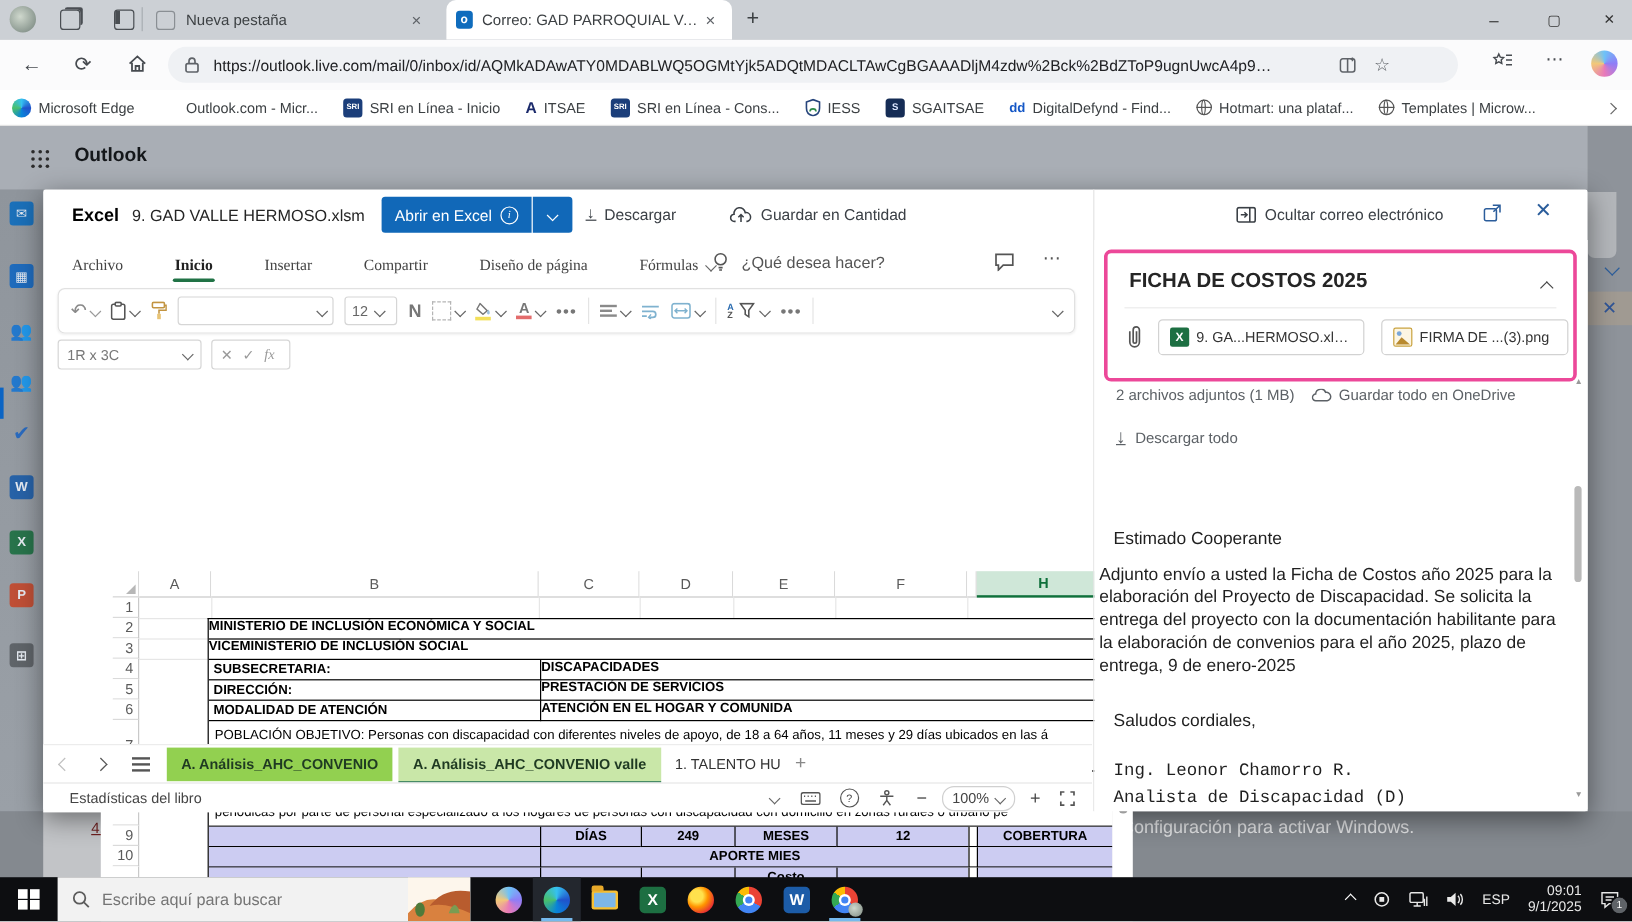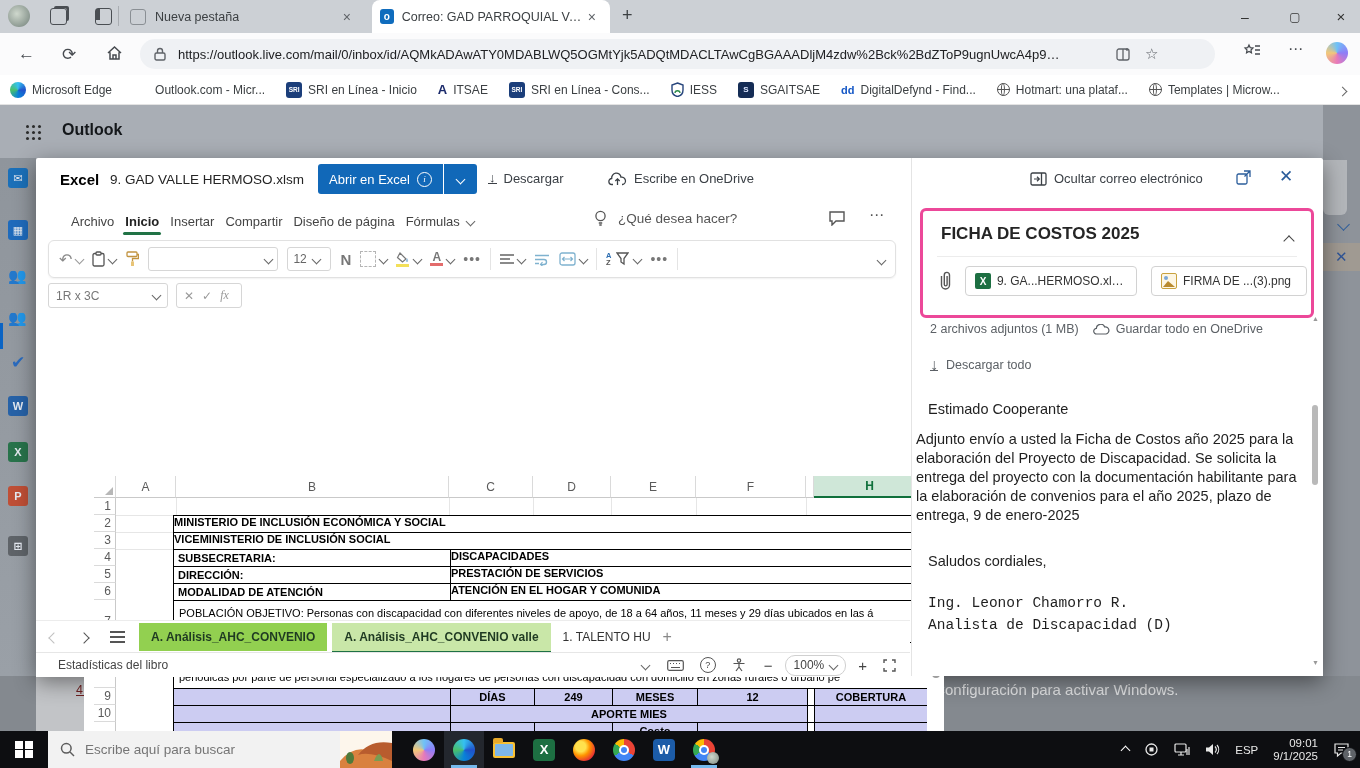--- a/index.html
+++ b/index.html
@@ -90,21 +90,21 @@
   .stab{height:28px;display:flex;align-items:center;padding:0 12px;font-size:12px;font-weight:600;color:#1f3a22;box-sizing:border-box;}
 
   
   .mailpane{left:912px;top:200px;width:411px;height:476px;background:#fff;}
   .chip{height:30px;border:1px solid #d2d2d2;border-radius:4px;display:flex;align-items:center;gap:6px;padding:0 9px;font-size:12px;color:#333;box-sizing:border-box;background:#fff;}
   .minixl{width:16px;height:16px;background:#1d6f42;color:#fff;font-size:10px;font-weight:bold;display:flex;align-items:center;justify-content:center;border-radius:2px;}
   .minipng{width:16px;height:16px;border:1.2px solid #c9a23f;border-radius:2px;position:relative;background:#fdf6e3;box-sizing:border-box;}
   .minipng:before{content:"";position:absolute;left:2px;top:2px;width:4px;height:4px;border-radius:50%;background:#7aa7d9;}
   .minipng:after{content:"";position:absolute;left:1px;bottom:1px;border-left:5px solid transparent;border-right:7px solid transparent;border-bottom:6px solid #b98a2e;}
   .gray13{font-size:12.5px;color:#5c6166;}
-  .body15{font-size:14.5px;color:#1f1f1f;line-height:19px;}
+  .body15{font-size:14.5px;color:#1f1f1f;line-height:19px;margin-top:40px;}
 
   
   .leftrail{left:0;top:158px;width:36px;height:518px;background:linear-gradient(#8f959c,#9aa0a7);}
   .railico{width:20px;height:20px;border-radius:3px;display:flex;align-items:center;justify-content:center;color:#eef3fa;font-size:11px;font-weight:bold;opacity:.9;}
   .rightstrip{left:1323px;top:105px;width:37px;height:571px;background:#8e939a;}
   .botbg{left:0;top:676px;width:1360px;height:55px;background:#84898f;}
 
   .wm1{font-size:22px;color:rgba(255,255,255,.55);}
   .wm2{font-size:15px;color:rgba(255,255,255,.75);}
 
@@ -368,41 +368,41 @@
       <span style="border-bottom:1.6px solid #3b4046;padding:0 1px 0px 1px;line-height:10px;">↓</span>
       <span>Descargar</span>
     </div>
     <div class="abs ghost" style="left:572px;top:13px;">
       <span>
           <svg width="19" height="14" viewBox="0 0 19 14">
             <path d="M5 12.5 H4 a3 3 0 0 1 -.3-6 A4.6 4.6 0 0 1 13 5.2 a3.6 3.6 0 0 1 1.5 7.3 H14" fill="none" stroke="#3b4046" stroke-width="1.3"></path>
             <path d="M9.5 13 V7 M7.3 9 L9.5 6.8 L11.7 9" fill="none" stroke="#3b4046" stroke-width="1.3"></path>
           </svg>
         </span>
-      <span>Escribe en OneDrive</span>
+      <span>Guardar en Cantidad</span>
     </div>
     <div class="abs ghost" style="left:994px;top:13px;">
       <span>
           <svg width="17" height="14" viewBox="0 0 17 14">
             <rect x="1" y="1" width="15" height="12" rx="1.5" fill="none" stroke="#3b4046" stroke-width="1.3"></rect>
             <line x1="11.5" y1="1" x2="11.5" y2="13" stroke="#3b4046" stroke-width="1.3"></line>
             <path d="M4 7 h5 M7 4.8 L9.3 7 L7 9.2" fill="none" stroke="#3b4046" stroke-width="1.2"></path>
           </svg>
         </span>
       <span>Ocultar correo electrónico</span>
     </div>
     <div class="abs" style="left:1200px;top:12px;">
         <svg width="15" height="15" viewBox="0 0 15 15">
           <rect x="1" y="4" width="10" height="10" rx="1.5" fill="none" stroke="#2b5d9b" stroke-width="1.3"></rect>
           <path d="M8 1 H14 V7 M14 1 L8.5 6.5" fill="none" stroke="#2b5d9b" stroke-width="1.3"></path>
         </svg>
       </div>
     <div class="abs" style="left:1243px;top:8px;font-size:17px;color:#2b5d9b;">✕</div>
 
-    <div class="abs flex" style="left:35px;top:48px;height:30px;gap:11px;">
+    <div class="abs flex" style="left:24px;top:48px;height:30px;gap:43px;font-family:Liberation Serif, serif;">
       <span class="rtab">Archivo</span>
       <span class="rtab active" style="position:relative;"><span>Inicio</span><span class="greenline abs" style="left:-2px;right:-2px;bottom:-6px;"></span></span>
       <span class="rtab">Insertar</span>
       <span class="rtab">Compartir</span>
       <span class="rtab">Diseño de página</span>
       <span class="rtab flex" style="gap:7px;">
           <span>Fórmulas</span>
           <span class="chv"></span>
         </span>
     </div>

